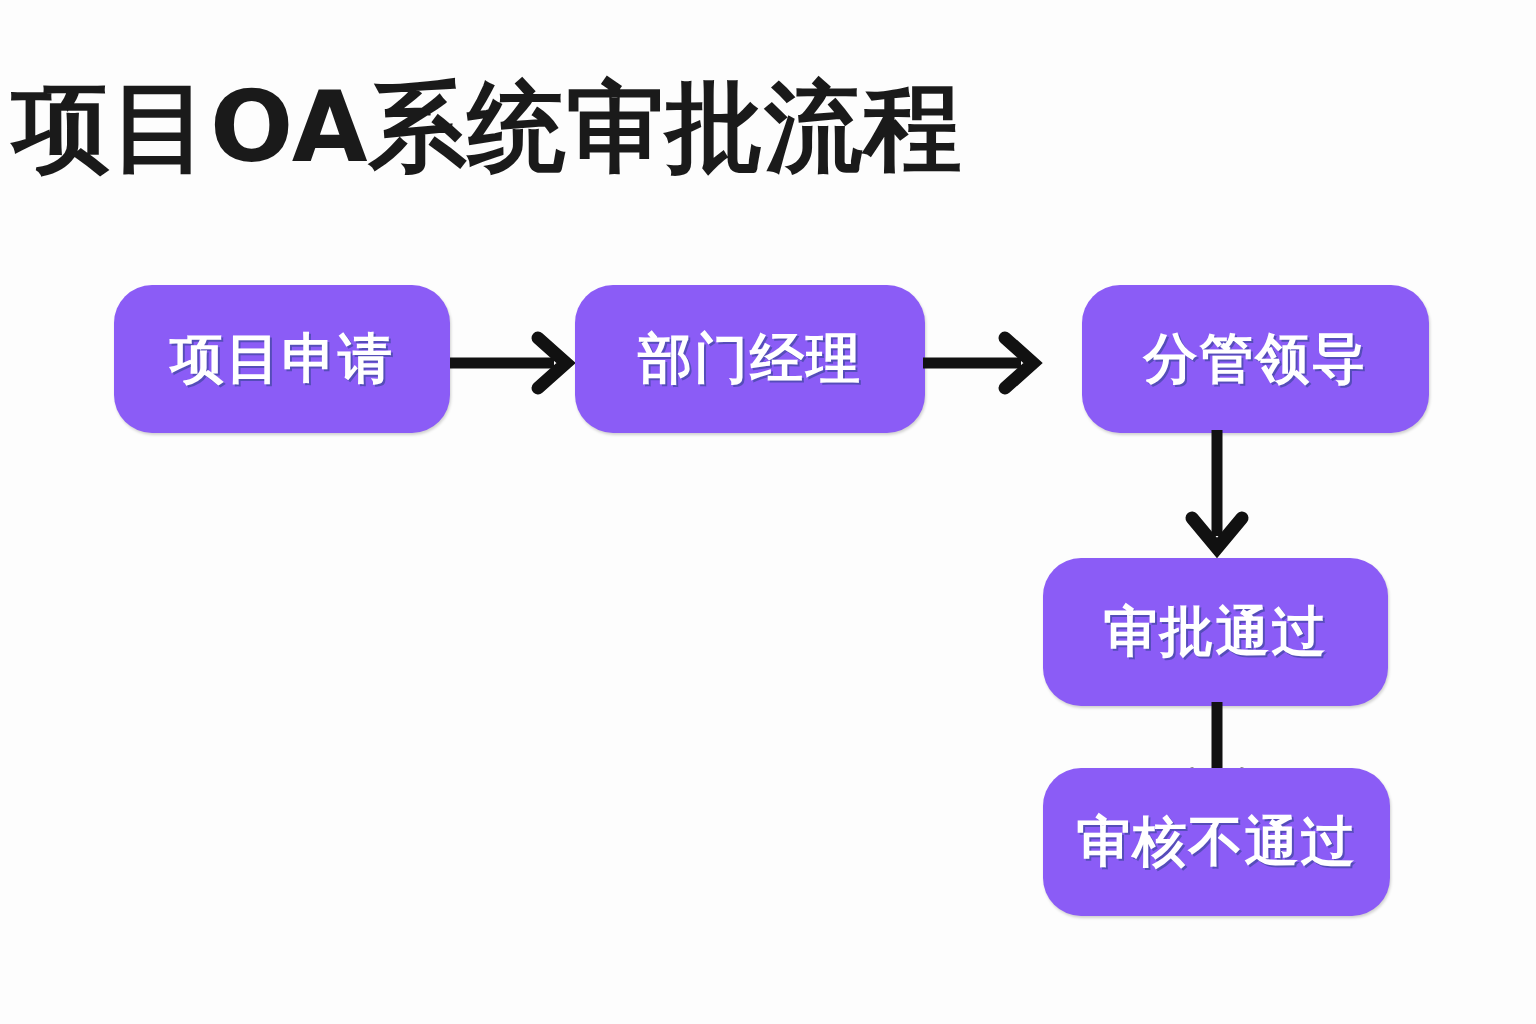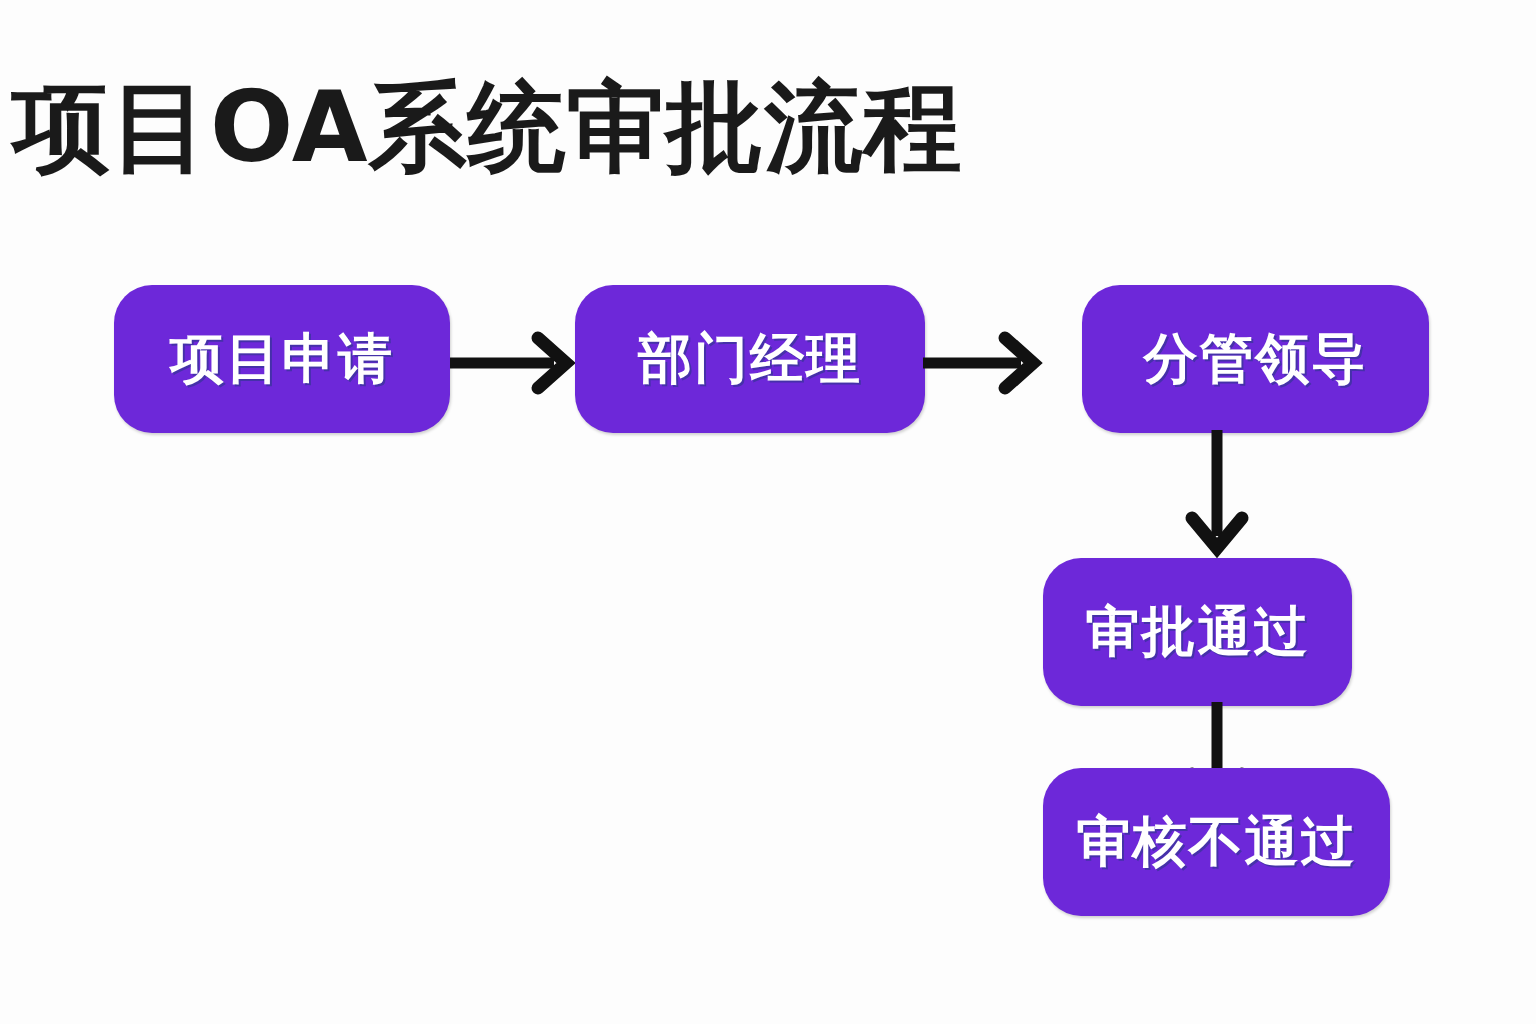--- a/index.html
+++ b/index.html
@@ -32,21 +32,21 @@
     color: #1a1a1a;
     letter-spacing: 1px;
     white-space: nowrap;
     font-family: "DejaVu Sans", "Liberation Sans", sans-serif;
     margin-left: 12px;
   }
 
   
   .node {
     position: absolute;
-    background: #6d28d9;
+    background: #8b5cf6;
     border-radius: 38px;
     display: flex;
     align-items: center;
     justify-content: center;
     box-shadow: 1px 2px 3px rgba(0,0,0,0.18);
   }
 
   .node-label {
     color: #ffffff;
     font-weight: 700;
@@ -54,21 +54,21 @@
     line-height: 58px;
     letter-spacing: 2px;
     white-space: nowrap;
     text-shadow: 2px 2px 0 rgba(20,60,110,0.45);
     font-family: "DejaVu Sans", "Liberation Sans", sans-serif;
   }
 
   #node-apply    { left: 114px;  top: 285px; width: 336px; height: 148px; }
   #node-dept     { left: 575px;  top: 285px; width: 350px; height: 148px; }
   #node-leader   { left: 1043px; top: 285px; width: 347px; height: 148px; margin-left: 39px; }
-  #node-approved { left: 1043px; top: 558px; width: 309px; height: 148px; }
+  #node-approved { left: 1043px; top: 558px; width: 345px; height: 148px; }
   #node-rejected { left: 1043px; top: 768px; width: 347px; height: 148px; }
 
   
   .connector {
     position: absolute;
     overflow: visible;
   }
   .connector svg { display: block; overflow: visible; }
 
   #arrow-apply-dept   { left: 450px;  top: 330px; width: 128px; height: 66px; }

